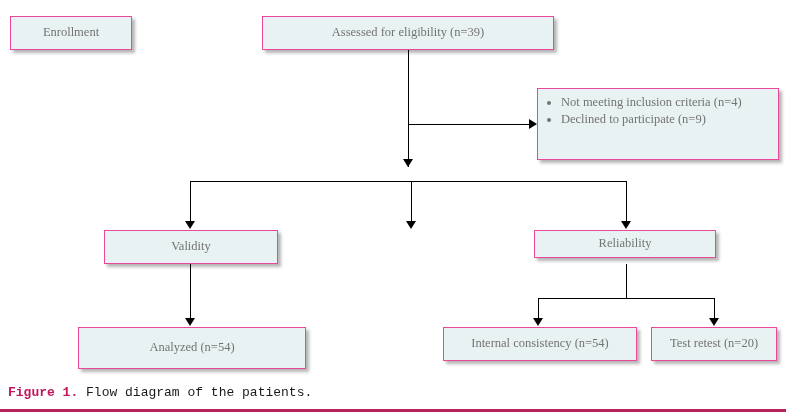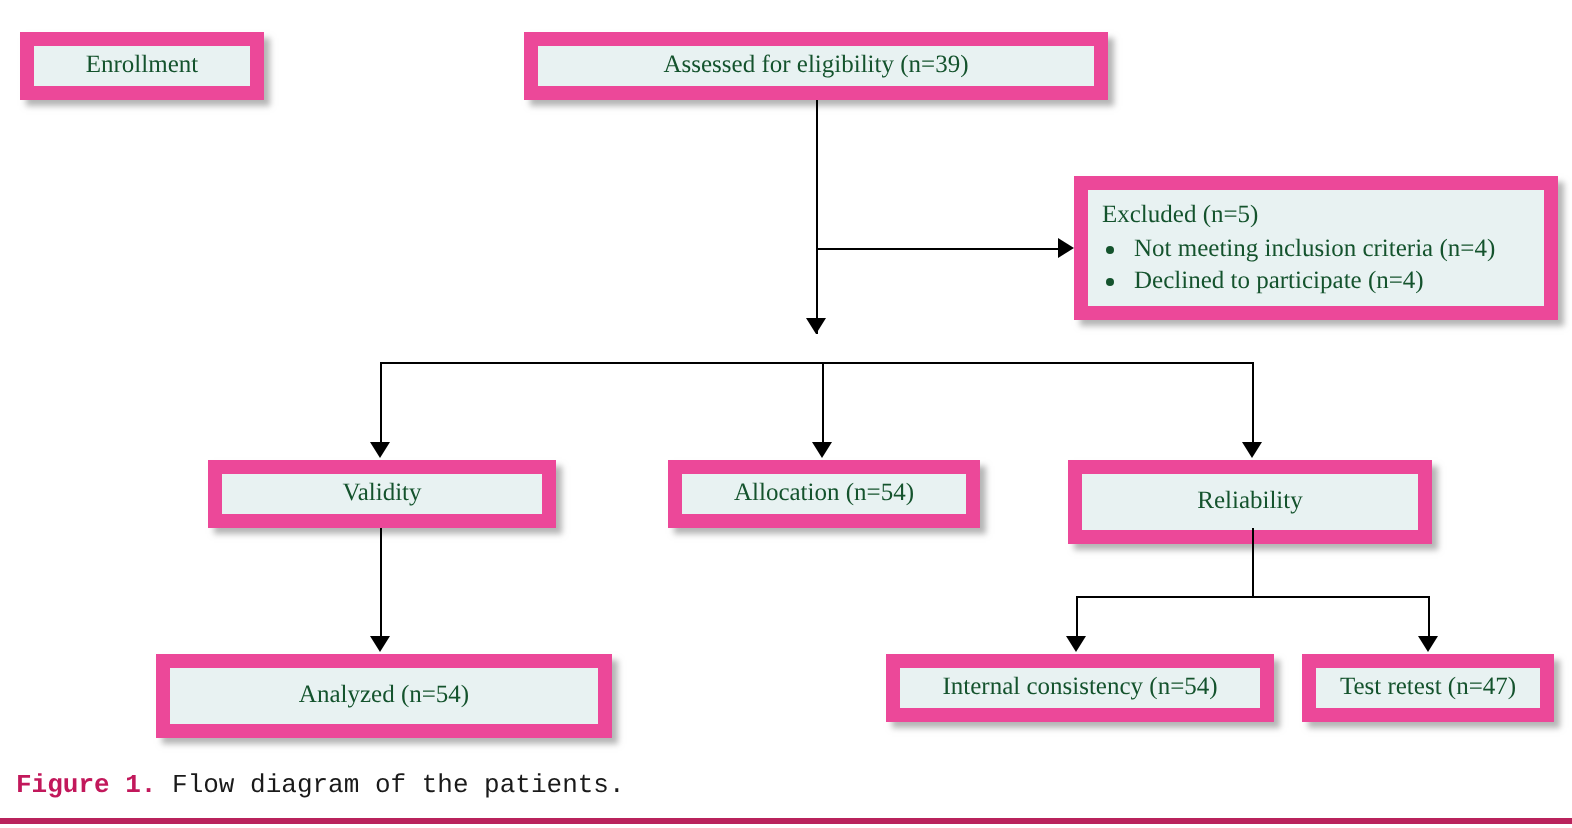--- a/index.html
+++ b/index.html
@@ -12,28 +12,28 @@
     width: 786px;
     height: 414px;
     background: #ffffff;
     font-family: "Liberation Serif", serif;
     overflow: hidden;
   }
   .box {
     position: absolute;
     box-sizing: border-box;
     background: #e8f2f2;
-    border: 7px solid #ec4899;
+    border: 1px solid #ec4899;
     box-shadow: 3px 3px 3px rgba(120,120,120,0.55);
     display: flex;
     align-items: center;
     justify-content: center;
     text-align: center;
     font-size: 12.5px;
-    color: #14532d;
+    color: #737373;
     line-height: 1.25;
     padding: 2px 4px;
   }
   .box.left-align {
     justify-content: flex-start;
     text-align: left;
     align-items: flex-start;
     padding: 5px 7px;
   }
   .box .stack {
@@ -105,52 +105,48 @@
   <div class="box" style="left:10px; top:16px; width:122px; height:34px;">
     <span class="line">Enrollment</span>
   </div>
 
   <div class="box" style="left:262px; top:16px; width:292px; height:34px;">
     <span class="line">Assessed for eligibility (n=39)</span>
   </div>
 
   <div class="box left-align" style="left:537px; top:88px; width:242px; height:72px;">
     <div class="stack">
-      <span class="excl-title">Excluded (n=5)</span>
       <ul class="bullets">
         <li>Not meeting inclusion criteria (n=4)</li>
-        <li>Declined to participate (n=4)</li>
+        <li>Declined to participate (n=9)</li>
       </ul>
     </div>
   </div>
 
   <div class="box" style="left:104px; top:230px; width:174px; height:34px;align-items:center;">
     <span class="line">Validity</span>
   </div>
 
-  <div class="box" style="left:334px; top:230px; width:156px; height:34px;">
-    <span class="line">Allocation (n=54)</span>
-  </div>
 
-  <div class="box" style="left:534px; top:230px; width:182px; height:42px;">
+  <div class="box" style="left:534px; top:230px; width:182px; height:28px;">
     <span class="line">Reliability</span>
   </div>
 
   <div class="box" style="left:78px; top:327px; width:228px; height:42px;">
     <div class="stack">
       <span class="line">Analyzed (n=54)</span>
     </div>
   </div>
 
   <div class="box" style="left:443px; top:327px; width:194px; height:34px;align-items:center;">
     <span class="line">Internal consistency (n=54)</span>
   </div>
 
   <div class="box" style="left:651px; top:327px; width:126px; height:34px;">
-    <span class="line">Test retest (n=47)</span>
+    <span class="line">Test retest (n=20)</span>
   </div>
 
   <div class="ln v" style="left:408px; top:50px; height:117px;"></div>
   <div class="arrow" style="left:403px; top:159px;"></div>
 
   <div class="ln h" style="left:408px; top:124px; width:121px;"></div>
   <div class="arrow right" style="left:529px; top:119px;"></div>
 
   <div class="ln h" style="left:190px; top:181px; width:436px;"></div>
 

